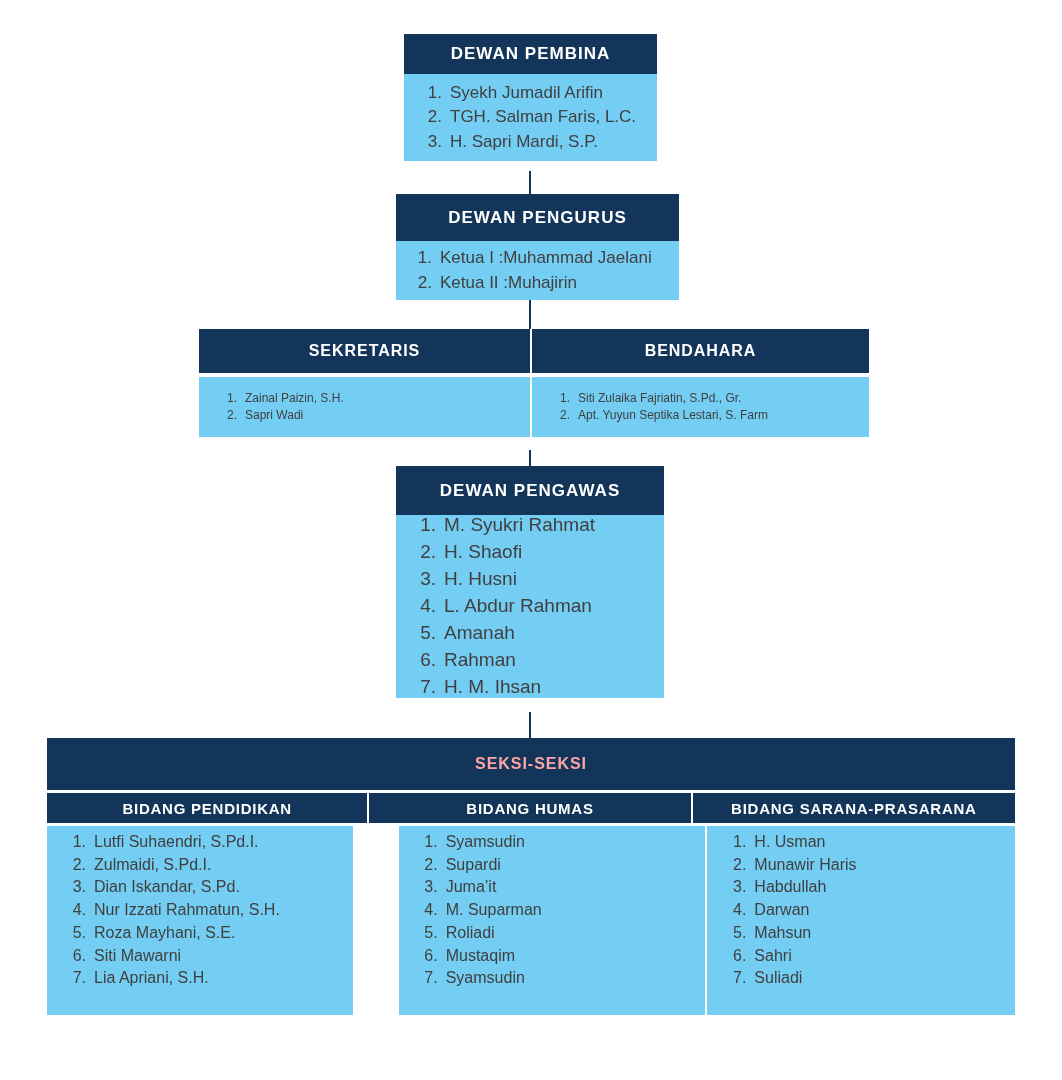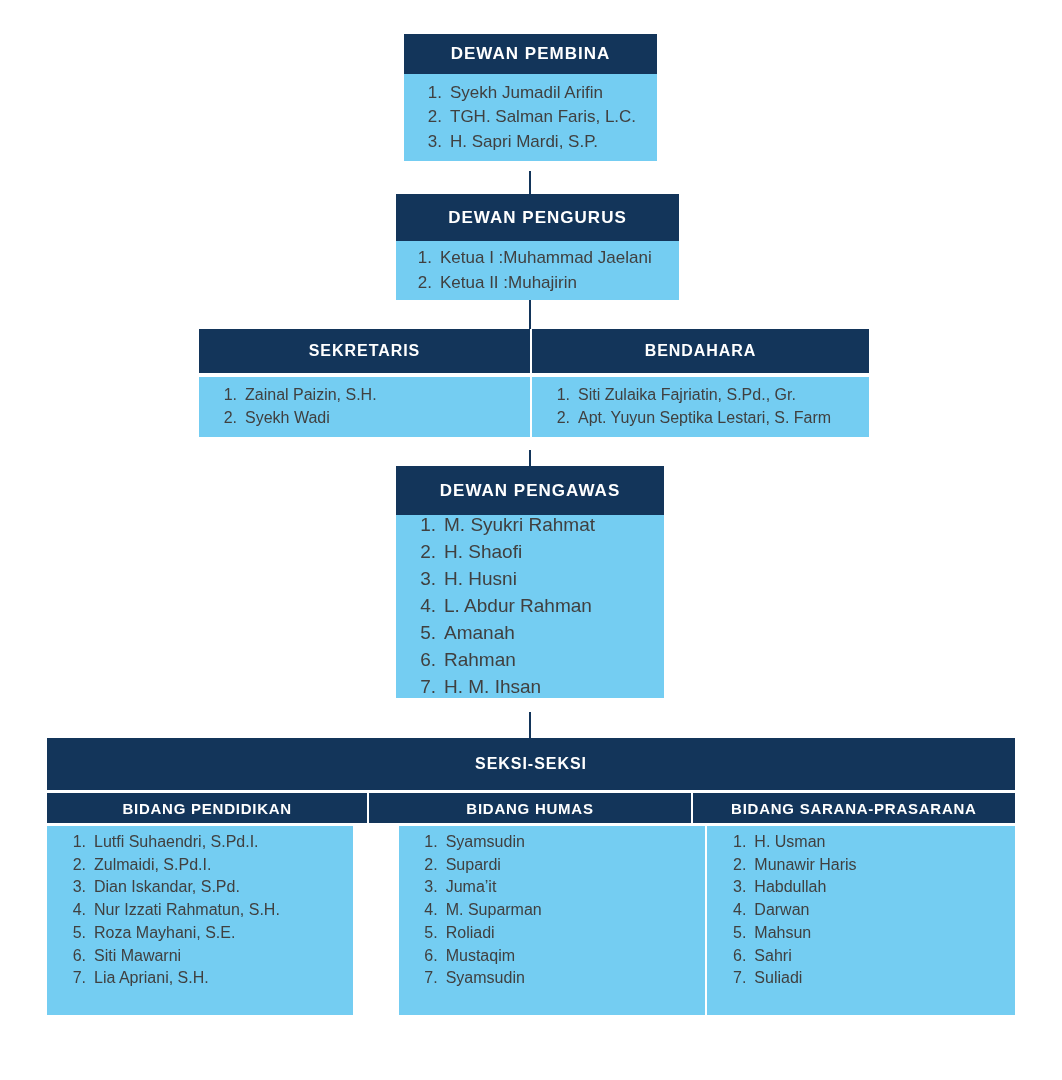--- a/index.html
+++ b/index.html
@@ -82,39 +82,39 @@
   #pengurus .node-header { height: 47px; font-size: 17px; }
   #pengurus .node-body { width: 283px; height: 59px; font-size: 17px; padding: 4px 0 4px 14px; }
 
   #sekbend { left: 199px; top: 329px; width: 670px; }
   .duo-headers { display: flex; }
   .duo-headers .node-header { height: 44px; font-size: 16px; }
   .duo-headers .node-header.left { width: 331px; }
   .duo-headers .divider { width: 2px; background: #ffffff; }
   .duo-headers .node-header.right { width: 337px; }
   .duo-bodies { display: flex; margin-top: 4px; }
-  .duo-bodies .node-body { height: 60px; font-size: 16px; padding: 3px 0 3px 16px; }
+  .duo-bodies .node-body { height: 60px; font-size: 12px; padding: 3px 0 3px 16px; }
   .duo-bodies .node-body.left { width: 331px; }
   .duo-bodies .vdivider { width: 2px; background: #ffffff; }
   .duo-bodies .node-body.right { width: 337px; }
 
   #pengawas { left: 396px; top: 466px; width: 268px; }
   #pengawas .node-header { height: 49px; font-size: 17px; }
   #pengawas .node-body { width: 268px; height: 183px; font-size: 19px; padding: 6px 0 6px 18px; }
 
   
   #seksi {
     position: absolute;
     left: 47px;
     top: 738px;
     width: 968px;
   }
   #seksi .seksi-title {
     background: #13355a;
-    color: #ffffff;
+    color: #fca5a5;
     font-weight: bold;
     font-size: 16px;
     letter-spacing: 0.06em;
     height: 52px;
     display: flex;
     align-items: center;
     justify-content: center;
   }
   #seksi .seksi-subheaders {
     display: flex;
@@ -185,21 +185,21 @@
   <div class="node" id="sekbend">
     <div class="duo-headers">
       <div class="node-header left">SEKRETARIS</div>
       <div class="divider"></div>
       <div class="node-header right">BENDAHARA</div>
     </div>
     <div class="duo-bodies">
       <div class="node-body left">
         <ol>
           <li>Zainal Paizin, S.H.</li>
-          <li>Syekh Wadi</li>
+          <li>Sapri Wadi</li>
         </ol>
       </div>
       <div class="vdivider"></div>
       <div class="node-body right">
         <ol>
           <li>Siti Zulaika Fajriatin, S.Pd., Gr.</li>
           <li>Apt. Yuyun Septika Lestari, S. Farm</li>
         </ol>
       </div>
     </div>

